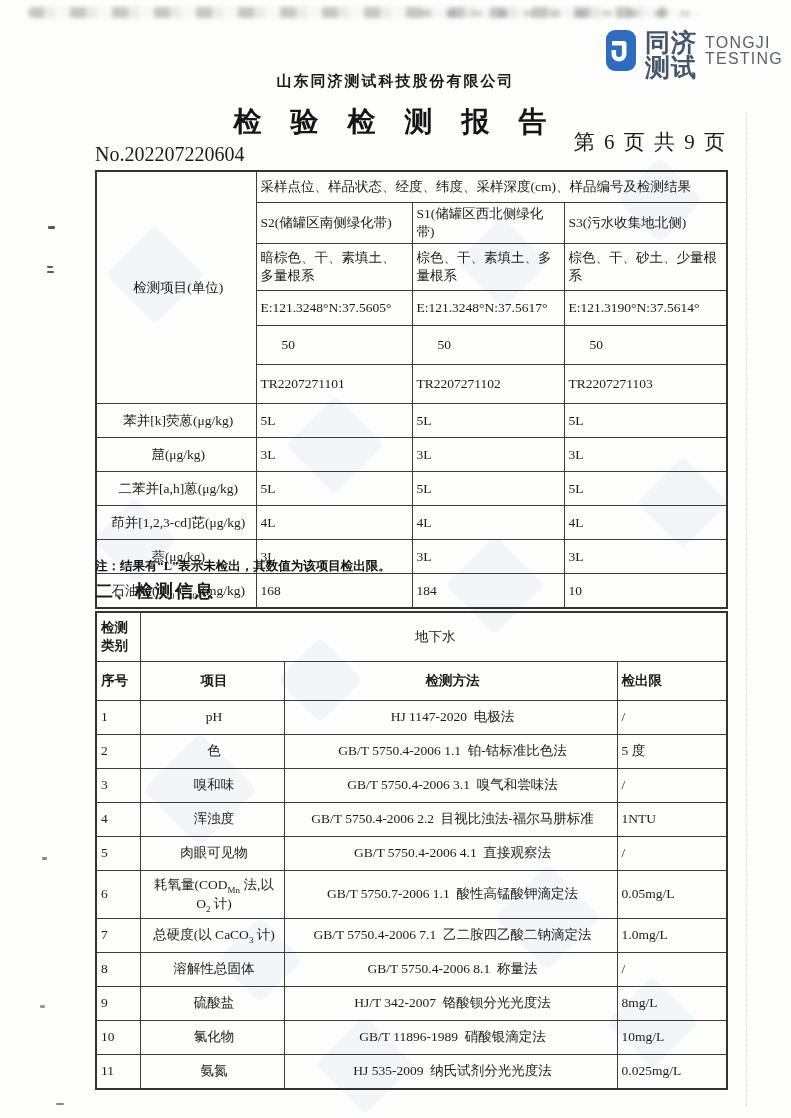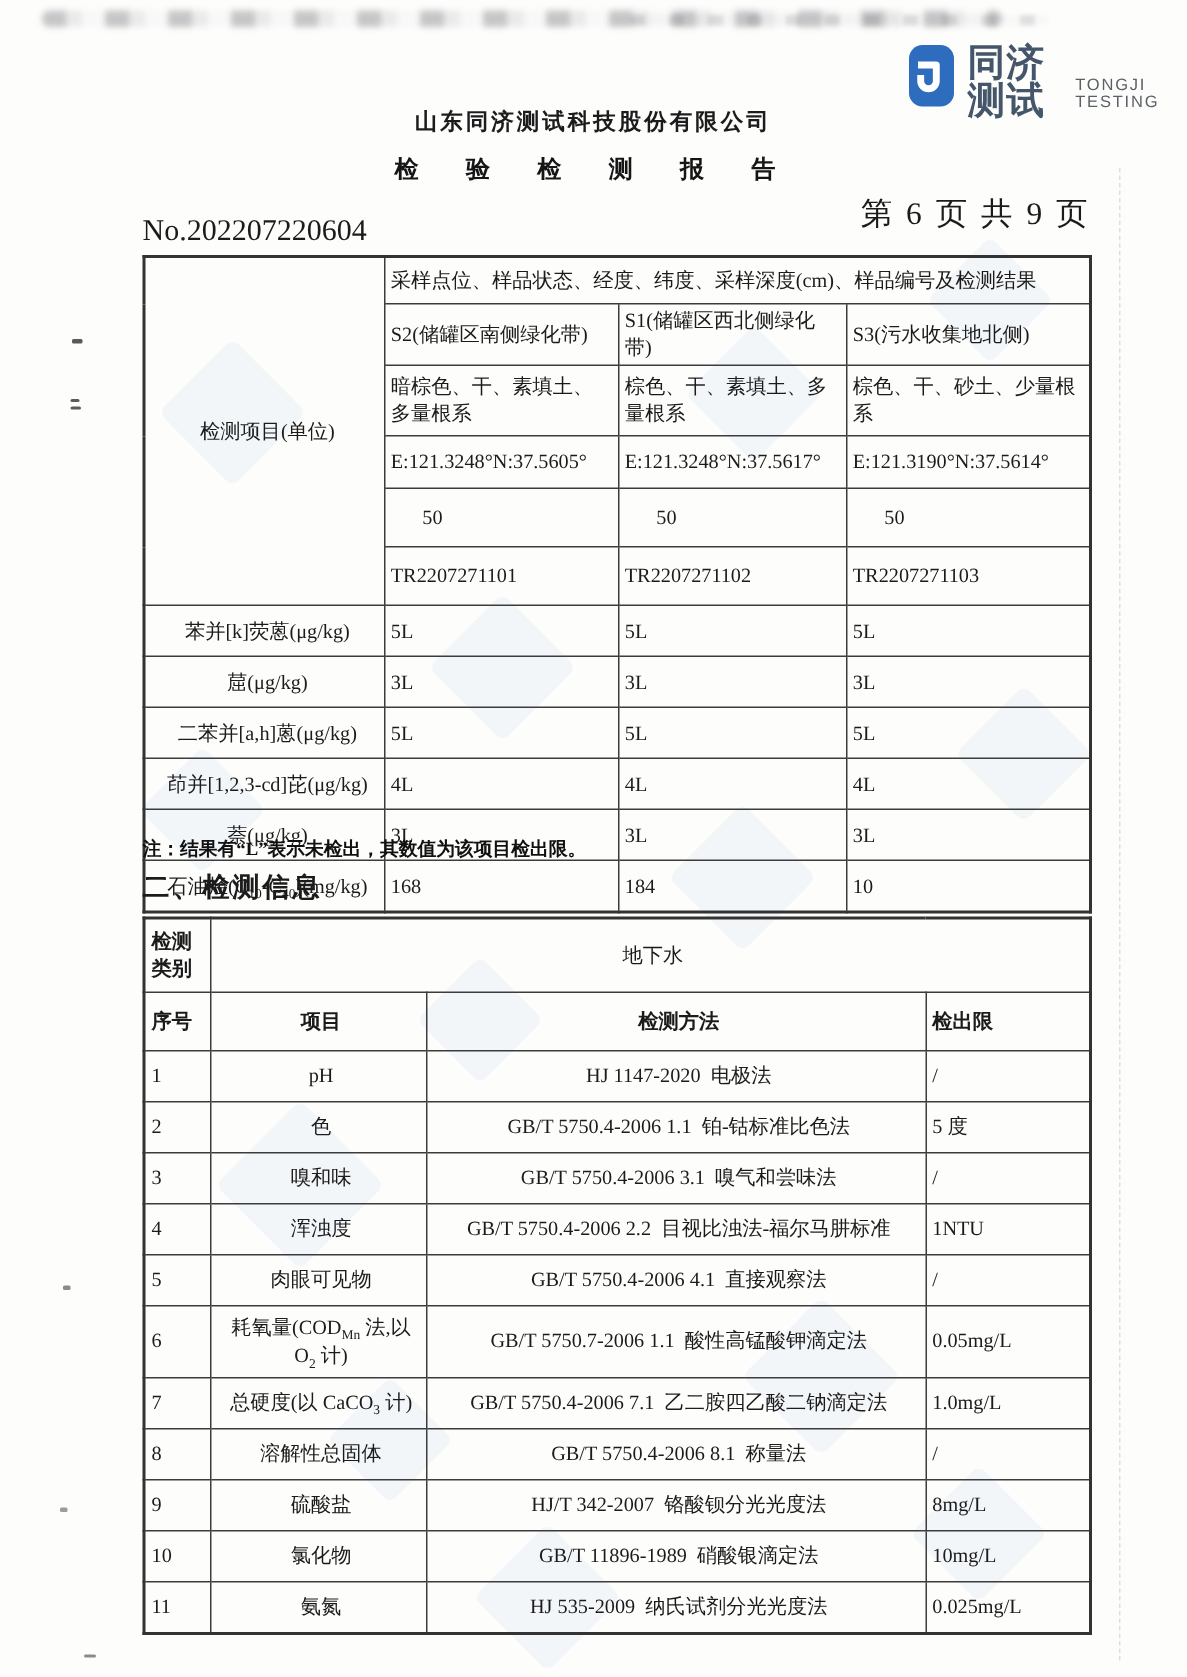--- a/index.html
+++ b/index.html
@@ -22,26 +22,26 @@
     background:repeating-linear-gradient(90deg,rgba(110,110,118,0.35) 0 10px,rgba(160,160,168,0.08) 10px 26px);
     filter:blur(1.5px);opacity:.6;}
   .margin-dot{position:absolute;background:#5a5a5a;border-radius:1px;}
   .crease{position:absolute;left:746px;top:112px;height:995px;width:0;border-left:1px dashed rgba(140,152,175,0.30);}
 
   
   .logo{position:absolute;top:30px;left:606px;display:flex;align-items:flex-start;gap:9px;}
   .logo-badge{width:41px;height:41px;border-radius:9px;background:#2e6cbd;display:flex;align-items:center;justify-content:center;}
   .logo-text{display:flex;flex-direction:row;line-height:1;}
   .logo-cn{font-family:"Liberation Sans","DejaVu Sans",sans-serif;font-weight:bold;font-size:25px;color:#45566b;letter-spacing:1px;}
-  .logo-en{font-family:"Liberation Sans","DejaVu Sans",sans-serif;font-size:11px;color:#5b5f66;letter-spacing:1.2px;margin-top:22px;}
+  .logo-en{font-family:"Liberation Sans","DejaVu Sans",sans-serif;font-size:16px;color:#5b5f66;letter-spacing:1.2px;margin-top:5px;}
 
   .company{position:absolute;top:72px;left:0;width:100%;text-align:center;
     font-size:15px;font-weight:bold;letter-spacing:2px;color:#1c1c1c;}
   .report-title{position:absolute;top:103px;left:0;width:100%;text-align:center;
-    font-size:16px;font-weight:bold;letter-spacing:11px;color:#151515;font-family:Liberation Mono, monospace;}
+    font-size:28px;font-weight:bold;letter-spacing:11px;color:#151515;}
   .report-no{position:absolute;left:95px;top:143px;font-size:20px;}
   .page-info{position:absolute;right:64px;top:128px;font-size:21px;letter-spacing:2px;text-align:right;}
 
   table{border-collapse:collapse;table-layout:fixed;}
   td,th{border:1px solid #3c3c3c;font-weight:normal;font-size:13.5px;
     vertical-align:middle;padding:2px 4px;line-height:1.35;overflow:hidden;}
   .t1{position:absolute;left:95px;top:170px;width:631px;border:2px solid #333;}
   .t2{position:absolute;left:95px;top:611px;width:631px;border:2px solid #333;}
   .c{}
   .l{text-align:center;padding-left:8px;}

